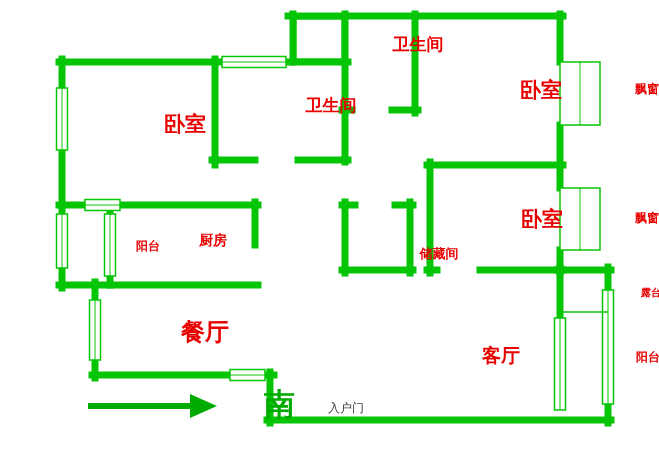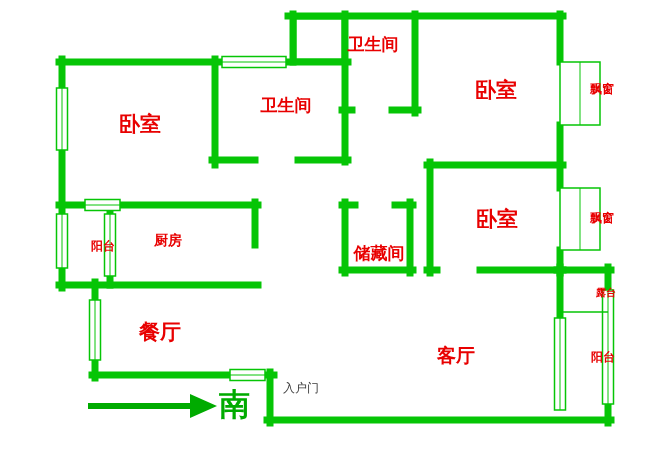--- a/index.html
+++ b/index.html
@@ -17,20 +17,21 @@
   .mid{stroke:var(--wall,#06c506);stroke-width:1;}
   .compass-line{stroke:var(--compass,#00ab00);stroke-width:6;}
   .compass-head{fill:var(--compass,#00ab00);}
   .lbl{
     position:absolute;
     transform:translate(-50%,-50%);
     font-weight:bold;
     color:var(--room-label,#e80000);
     white-space:nowrap;
     line-height:1;
+    margin-left:45px;
   }
   .lbl.small{font-size:12px;padding-left:44px;}
   .lbl.entrance{color:var(--entrance-label,#3a3a3a);font-weight:normal;font-size:12px;}
   .lbl.south{color:var(--compass,#00ab00);font-size:31px;letter-spacing:1px;}
 </style>
 </head>
 <body>
 
 <div id="stage">
 
@@ -129,20 +130,20 @@
 
   <div class="lbl" style="left:140px;top:124px;font-size:21px">卧室</div>
   <div class="lbl" style="left:286px;top:105px;font-size:17px">卫生间</div>
   <div class="lbl" style="left:373px;top:44px;font-size:17px">卫生间</div>
   <div class="lbl" style="left:496px;top:90px;font-size:21px">卧室</div>
   <div class="lbl small" style="left:580px;top:89px">飘窗</div>
   <div class="lbl" style="left:497px;top:219px;font-size:21px">卧室</div>
   <div class="lbl small" style="left:580px;top:218px">飘窗</div>
   <div class="lbl" style="left:168px;top:240px;font-size:14px">厨房</div>
   <div class="lbl small" style="left:81px;top:246px">阳台</div>
-  <div class="lbl" style="left:379px;top:253px;font-size:17px">储藏间</div>
+  <div class="lbl" style="left:394px;top:253px;font-size:13px">储藏间</div>
   <div class="lbl small" style="left:584px;top:293px;font-size:10px">露台</div>
-  <div class="lbl" style="left:160px;top:332px;font-size:21px">餐厅</div>
+  <div class="lbl" style="left:160px;top:332px;font-size:24px">餐厅</div>
   <div class="lbl" style="left:456px;top:355px;font-size:19px">客厅</div>
   <div class="lbl small" style="left:581px;top:357px">阳台</div>
-  <div class="lbl entrance" style="left:301px;top:388px">入户门</div>
+  <div class="lbl entrance" style="left:301px;top:408px">入户门</div>
   <div class="lbl south" style="left:235px;top:404px">南</div>
 </div>
 
 </body></html>

